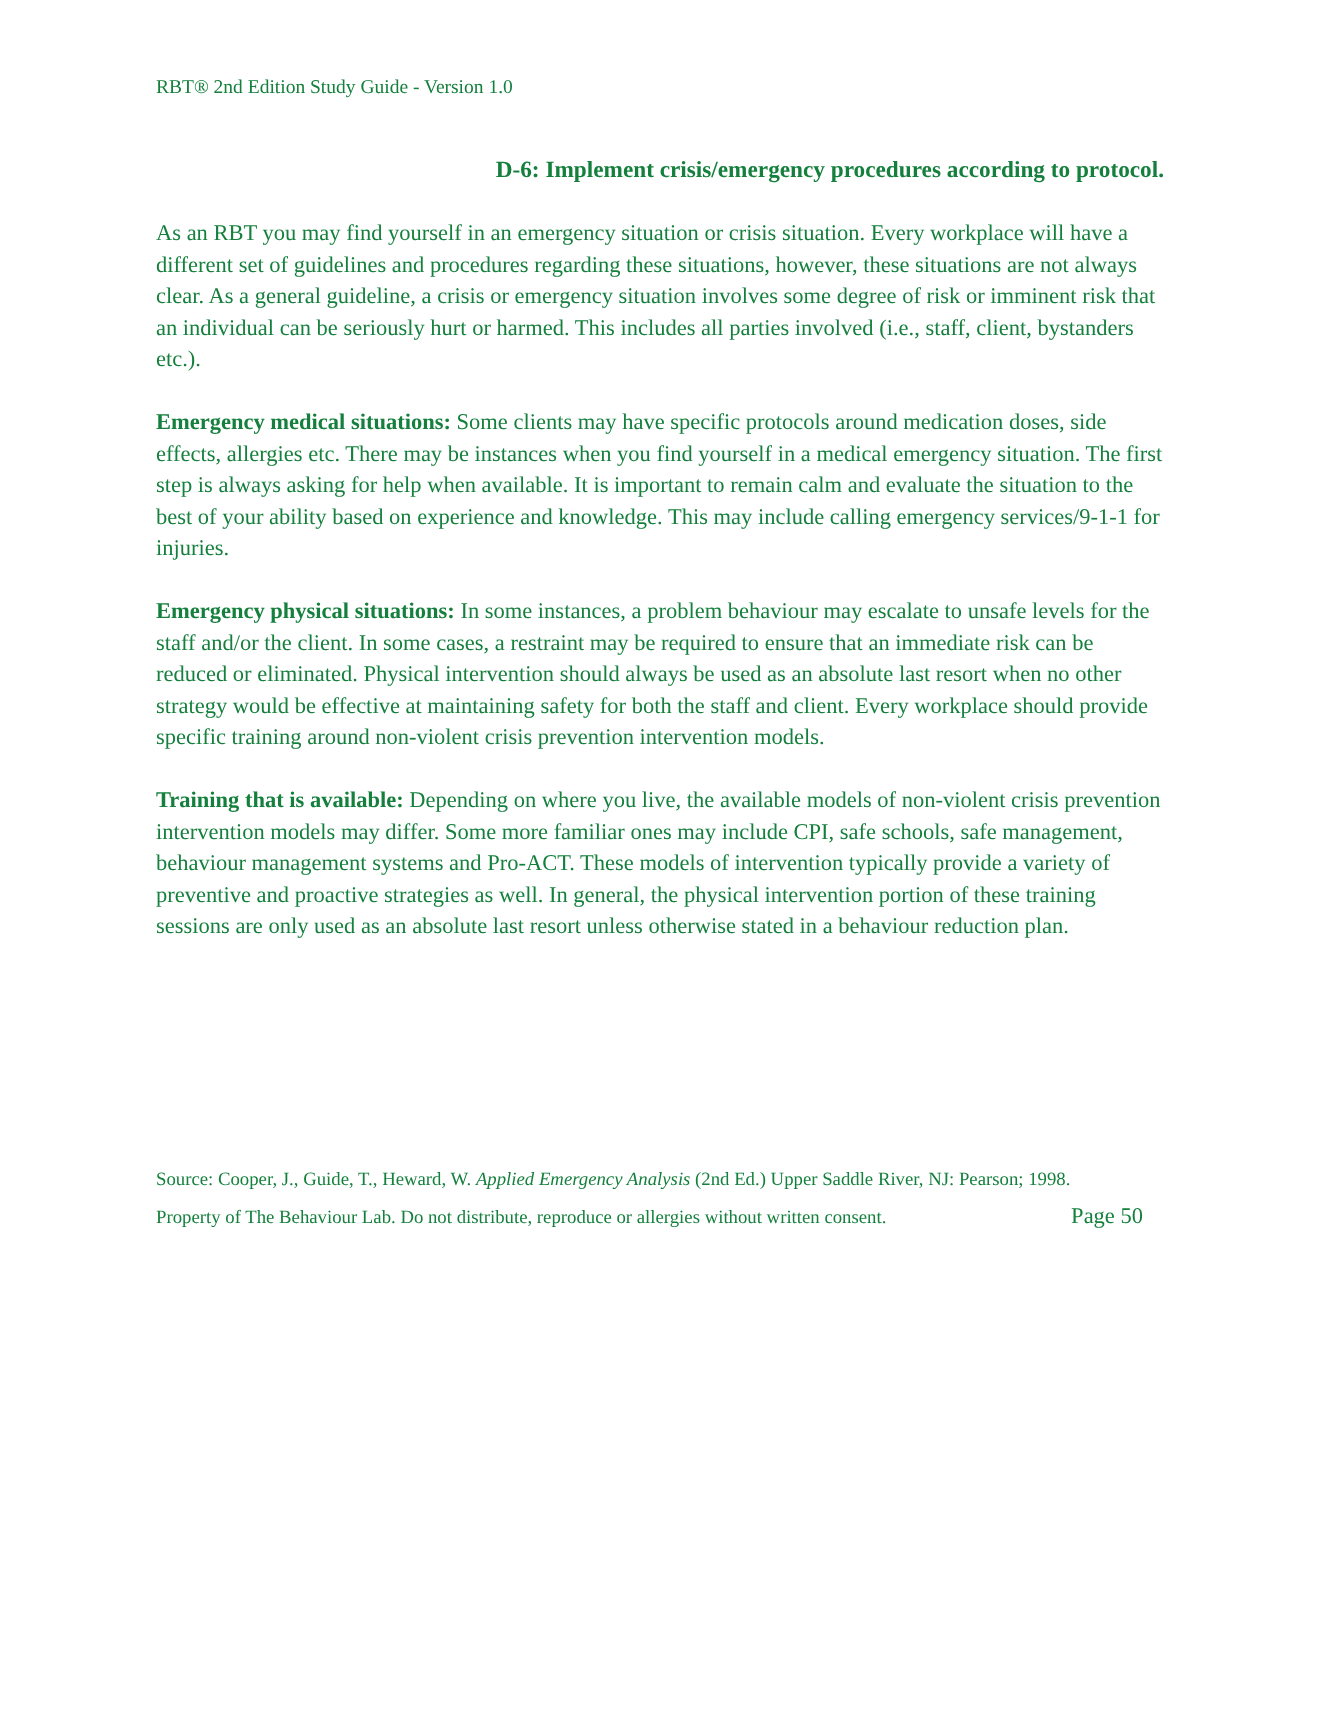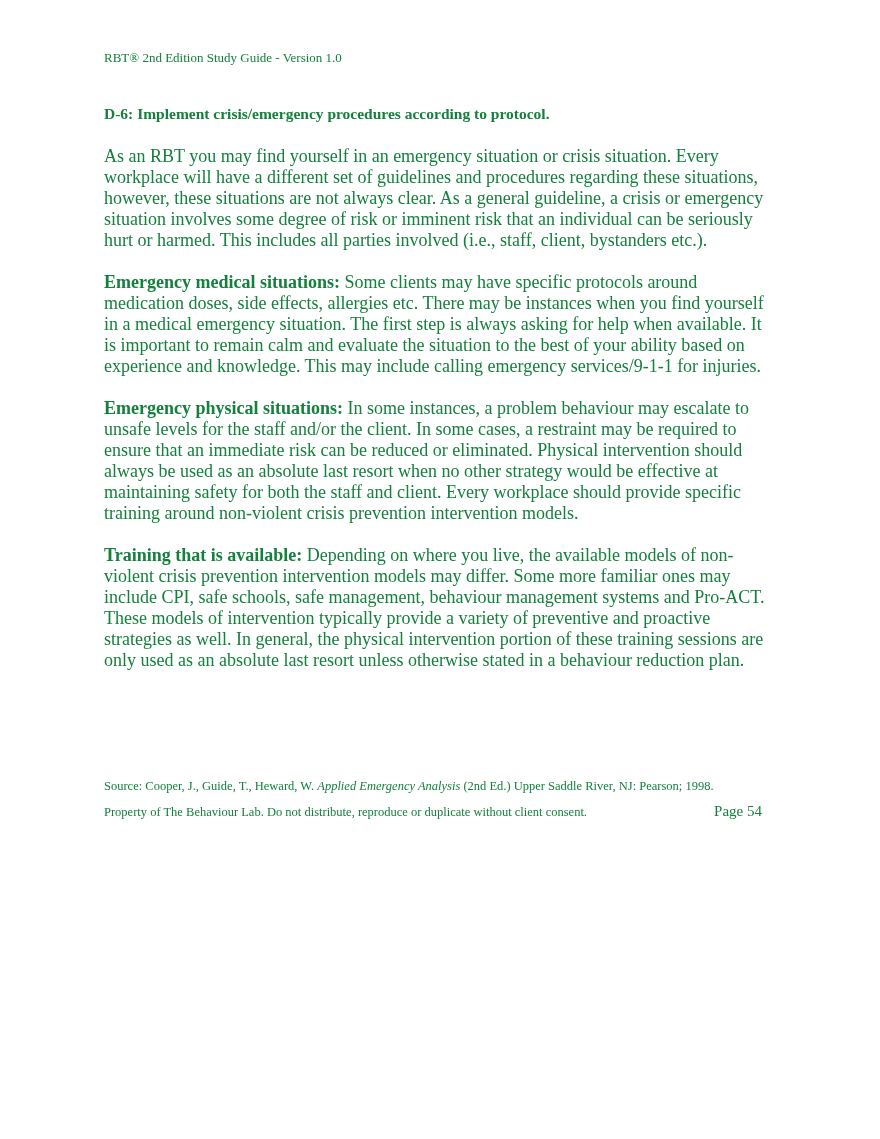--- a/index.html
+++ b/index.html
@@ -27,23 +27,24 @@
     font-size: 13px;
     line-height: 16px;
     margin: 0 0 38px 0;
     font-weight: normal;
   }
   .doc-title {
     font-size: 15.5px;
     line-height: 20px;
     font-weight: bold;
     margin: 0 0 22px 0;
+    text-align: right;
   }
   .para {
-    font-size: 18px;
+    font-size: 15px;
     line-height: 21px;
     margin: 0 0 21px 0;
     text-align: left;
   }
   .para strong {
     font-weight: bold;
   }
   .footer {
     position: absolute;
     left: 104px;
@@ -93,19 +94,19 @@
 
     <p class="para"><strong>Training that is available:</strong> <span>Depending on where you live, the available models of non-violent crisis prevention intervention models may differ. Some more familiar ones may include CPI, safe schools, safe management, behaviour management systems and Pro-ACT. These models of intervention typically provide a variety of preventive and proactive strategies as well. In general, the physical intervention portion of these training sessions are only used as an absolute last resort unless otherwise stated in a behaviour reduction plan.</span></p>
 
   </div>
 
   <div class="footer">
 
     <p class="source-line"><span>Source: Cooper, J., Guide, T., Heward, W. </span><span class="italic">Applied Emergency Analysis</span><span> (2nd Ed.) Upper Saddle River, NJ: Pearson; 1998.</span></p>
 
     <div class="footer-row">
-      <span class="property-line">Property of The Behaviour Lab. Do not distribute, reproduce or duplicate without client consent.</span>
-      <span class="page-number">Page 54</span>
+      <span class="property-line">Property of The Behaviour Lab. Do not distribute, reproduce or allergies without written consent.</span>
+      <span class="page-number">Page 50</span>
     </div>
 
   </div>
 
 </div>
 
 </body></html>

